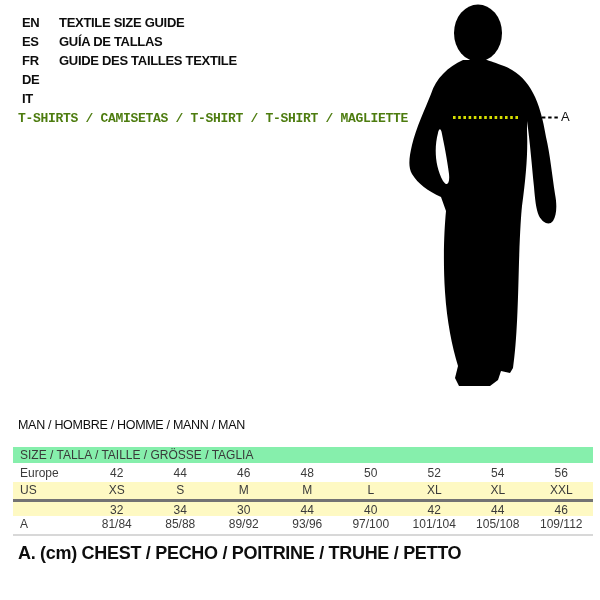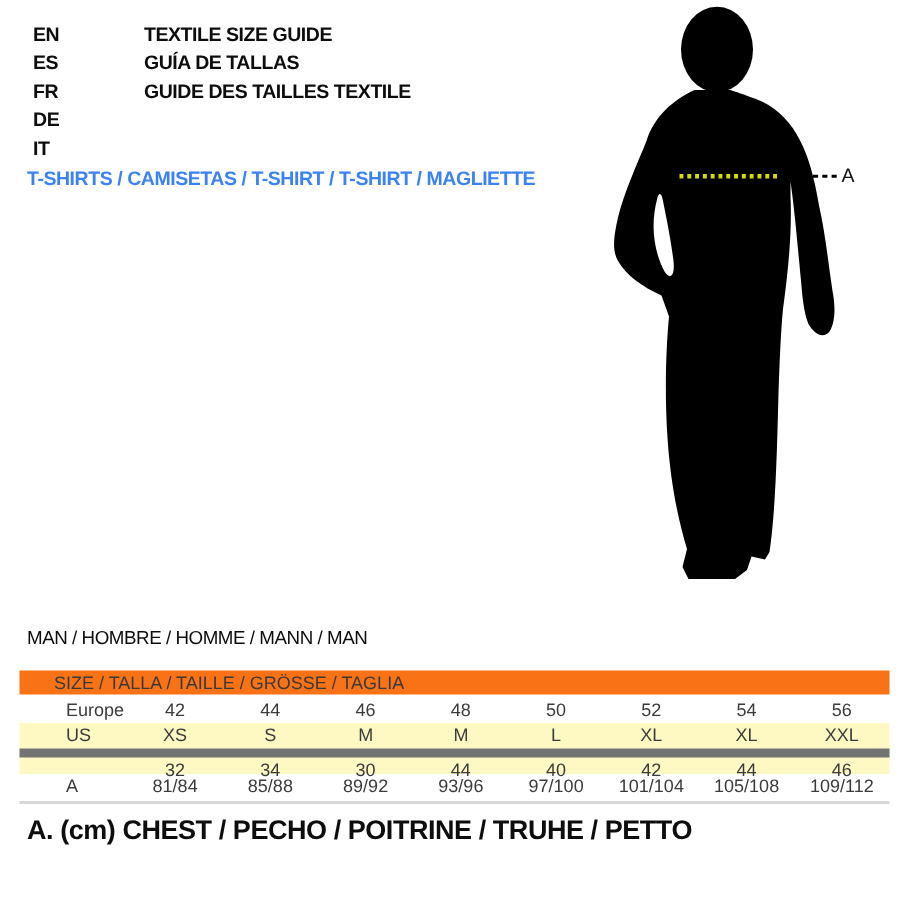--- a/index.html
+++ b/index.html
@@ -9,32 +9,32 @@
     font-family:"Liberation Sans", sans-serif;
     color:#111;
   }
   .page {
     position:relative; width:600px; height:600px;
     background:#fff; overflow:hidden;
   }
 
   
   .lang-block { position:absolute; top:13px; left:22px; }
-  .lang-row { display:flex; height:19px; line-height:19px;gap:37px; }
+  .lang-row { display:flex; height:19px; line-height:19px; }
   .lang-code, .lang-label {
     font-weight:700; font-size:13px; letter-spacing:-0.3px; color:#0d0d0d;
     white-space:nowrap;
   }
   .lang-code { width:37px; }
 
   
   .categories { position:absolute; top:109px; left:18px; }
   .cat-line {
-    font-weight:700; font-size:13px; letter-spacing:-0.3px; color:#3b82f6;
-    height:19.5px; line-height:19.5px; white-space:nowrap;
+    font-weight:700; font-size:13px; letter-spacing:-0.3px; color:#4d7c0f;
+    height:19.5px; line-height:19.5px; white-space:nowrap;font-family:Liberation Mono, monospace;
   }
 
   
   .figure-wrap { position:absolute; left:400px; top:0; width:200px; height:400px; }
   .figure-wrap svg { display:block; }
   .a-label {
     position:absolute; left:161px; top:109px;
     font-size:13px; color:#111; line-height:15px;
   }
 
@@ -44,31 +44,31 @@
     font-weight:400; font-size:12.5px; letter-spacing:-0.3px; color:#0d0d0d;
     white-space:nowrap;
   }
 
   
   .size-table {
     position:absolute; top:447px; left:13px; width:580px;
     font-size:12px; color:#3b3b3b;
   }
   .t-header {
-    background:#f97316; height:16px; line-height:16px;
-    padding-left:23px; margin-bottom:2px; color:#3a3a3a;
+    background:#86efac; height:16px; line-height:16px;
+    padding-left:7px; margin-bottom:2px; color:#3a3a3a;
     white-space:nowrap;
   }
   .t-row {
     display:grid; grid-template-columns:72px repeat(8, 1fr);
     height:17px; line-height:17px;
   }
   .t-row.shade { background:#fef9c3; }
-  .t-row.shade + .t-row.shade { border-top:6px solid #737373; }
-  .t-row .label { text-align:left; padding-left:7px;margin-left:24px; }
+  .t-row.shade + .t-row.shade { border-top:3px solid #737373; }
+  .t-row .label { text-align:left; padding-left:7px; }
   .t-row .cell { text-align:center; }
   .t-bottom-line { height:2px; background:#d8d8d8; margin-top:1px; }
 
   
   .footnote {
     position:absolute; top:543px; left:18px;
     font-weight:700; font-size:18px; letter-spacing:-0.3px; color:#0d0d0d;
     white-space:nowrap;
   }
 </style>

